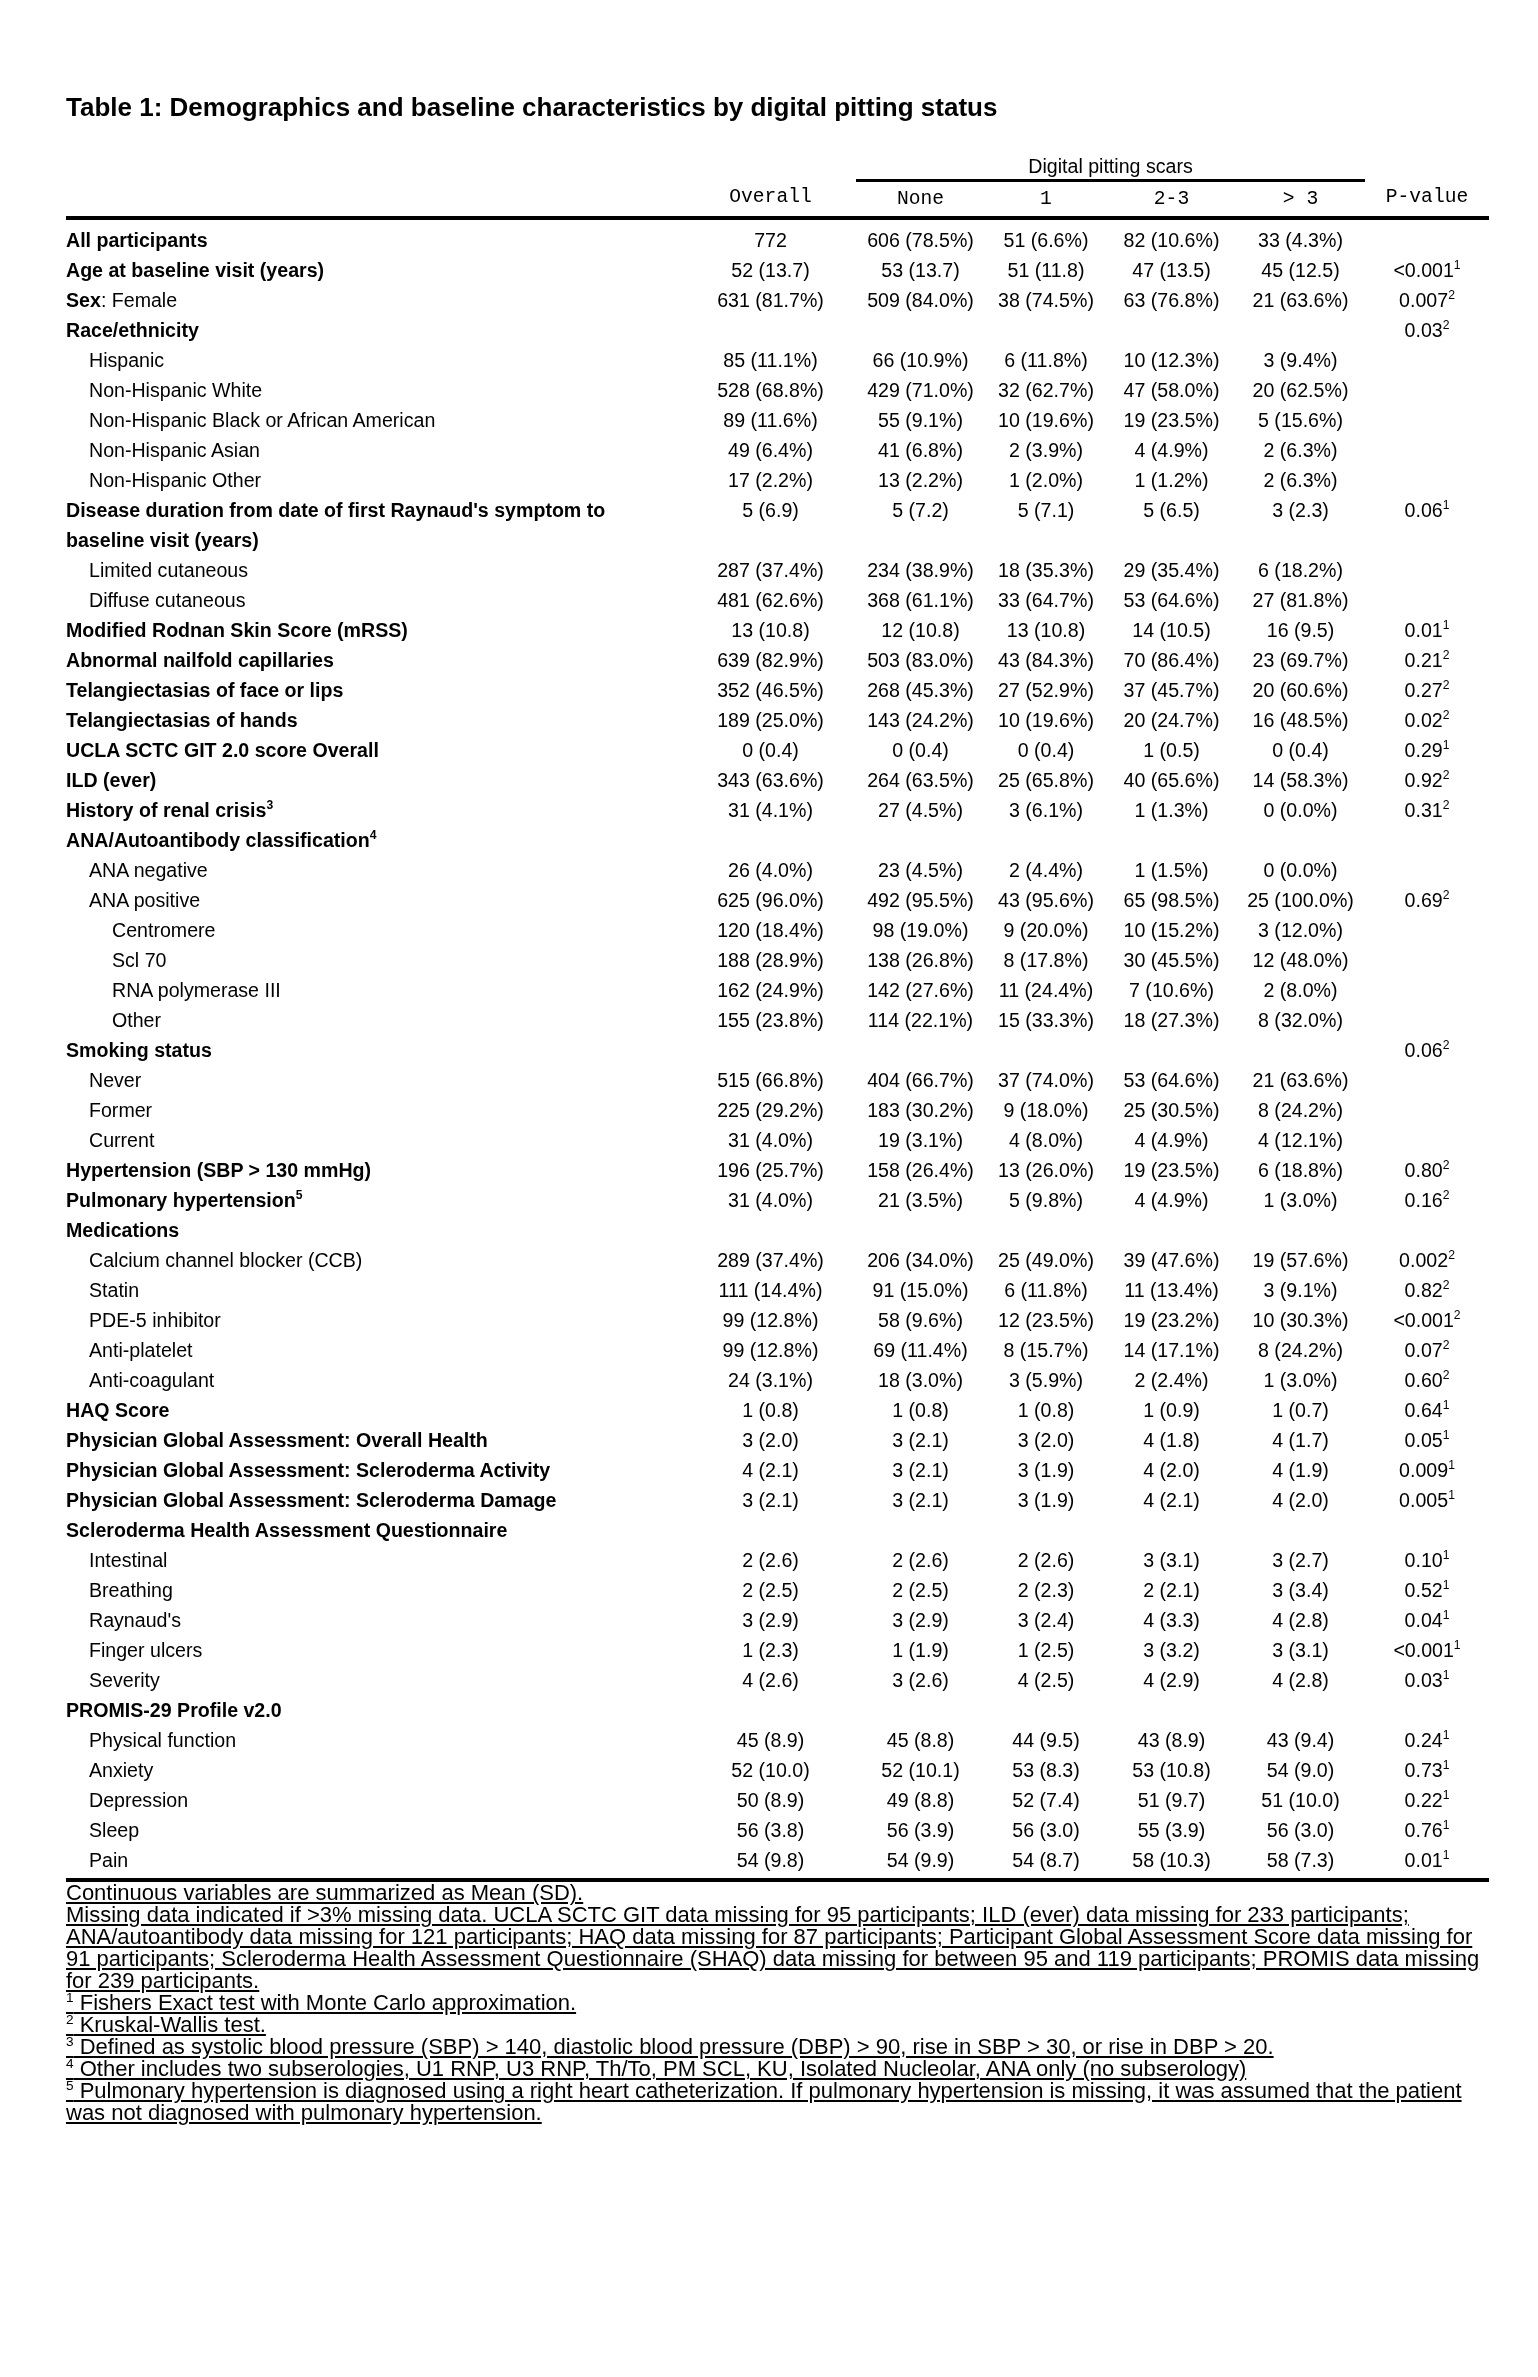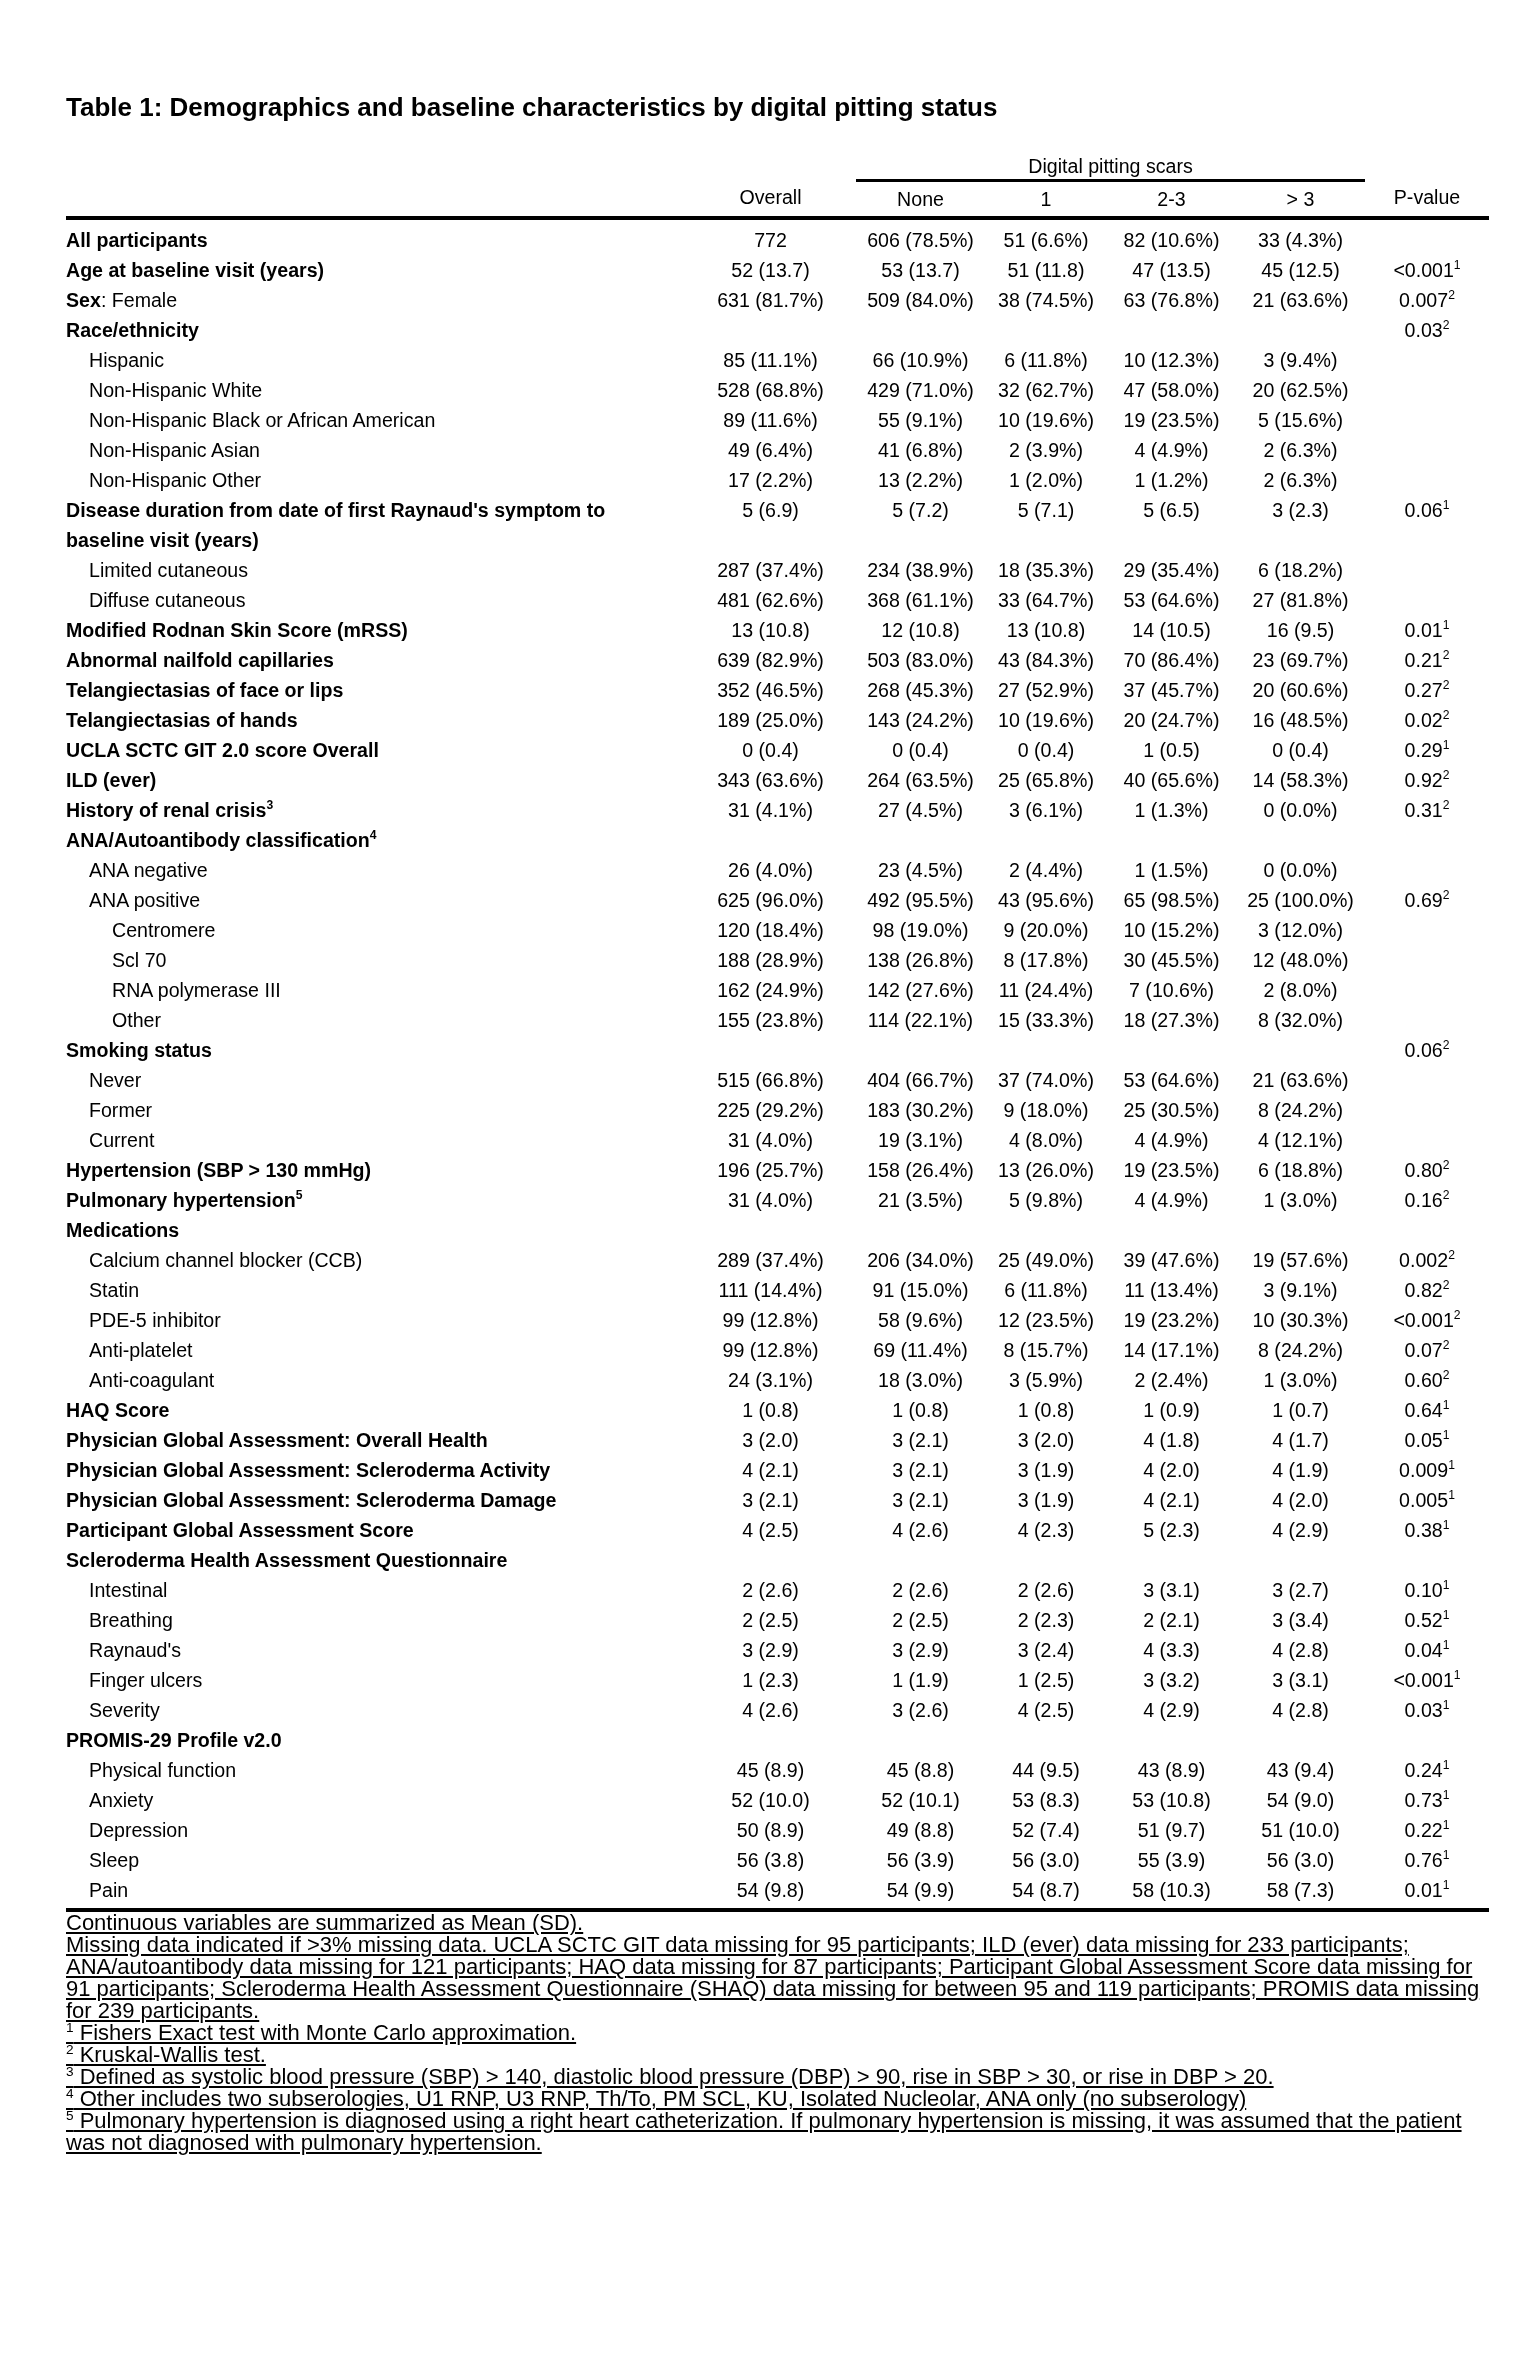--- a/index.html
+++ b/index.html
@@ -44,20 +44,21 @@
     text-align: center;
     border-bottom: 3.5px solid #000;
     padding-bottom: 2.8px;
   }
   tr.cols-row td {
     text-align: center;
     line-height: 26.6px;
     border-bottom: 4.9px solid #000;
     padding-top: 4.2px;
     padding-bottom: 3.5px;
+    font-family: Liberation Mono, monospace;
   }
   tbody tr:first-child td { padding-top: 4.9px; }
   tbody tr:last-child td { border-bottom: 4.9px solid #000; padding-bottom: 3.5px; }
   td.lbl { text-align: left; }
   td.val { text-align: center; }
   .ind1 { padding-left: 23px !important; }
   .ind2 { padding-left: 46px !important; }
   .b { font-weight: bold; }
   .normal { font-weight: normal; }
   sup { font-size: 62%; line-height: 0; }
@@ -477,29 +478,20 @@
         <tr>
           <td class="lbl ind0 b">Physician Global Assessment: Scleroderma Damage</td>
           <td class="val">3 (2.1)</td>
           <td class="val">3 (2.1)</td>
           <td class="val">3 (1.9)</td>
           <td class="val">4 (2.1)</td>
           <td class="val">4 (2.0)</td>
           <td class="val">0.005<sup>1</sup></td>
         </tr>
         <tr>
-          <td class="lbl ind0 b">Participant Global Assessment Score</td>
-          <td class="val">4 (2.5)</td>
-          <td class="val">4 (2.6)</td>
-          <td class="val">4 (2.3)</td>
-          <td class="val">5 (2.3)</td>
-          <td class="val">4 (2.9)</td>
-          <td class="val">0.38<sup>1</sup></td>
-        </tr>
-        <tr>
           <td class="lbl ind0 b">Scleroderma Health Assessment Questionnaire</td>
           <td class="val"></td>
           <td class="val"></td>
           <td class="val"></td>
           <td class="val"></td>
           <td class="val"></td>
           <td class="val"></td>
         </tr>
         <tr>
           <td class="lbl ind1">Intestinal</td>

